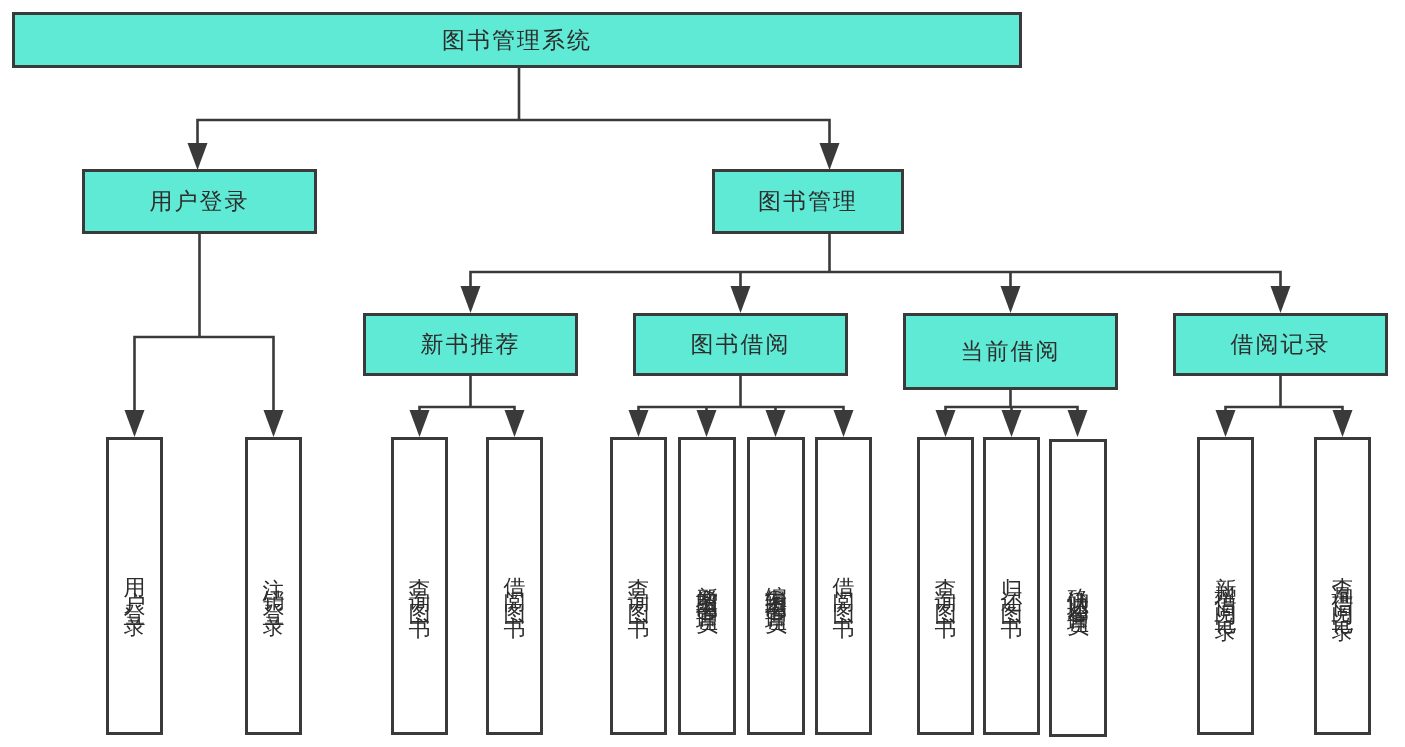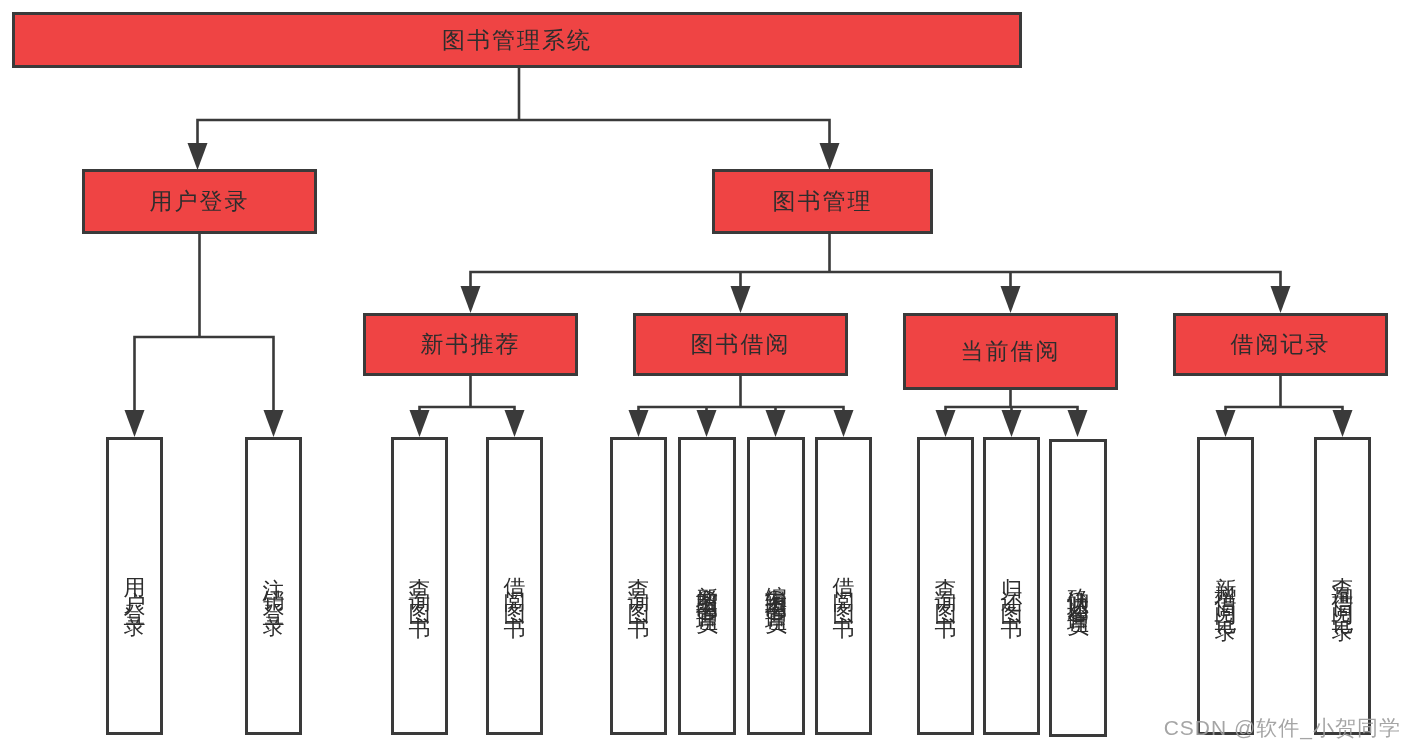--- a/index.html
+++ b/index.html
@@ -17,21 +17,21 @@
     overflow: hidden;
   }
   #wires {
     position: absolute;
     left: 0; top: 0;
     width: 1405px; height: 747px;
   }
   .box {
     position: absolute;
     box-sizing: border-box;
-    background: #ef4444;
+    background: #5eead4;
     border: 3px solid #3a3a3a;
     display: flex;
     align-items: center;
     justify-content: center;
     font-size: 23px;
     letter-spacing: 2px;
     color: #2d2d2d;
     white-space: nowrap;
     text-align: right;
   }
@@ -102,21 +102,21 @@
     </g>
   </svg>
 
   <div class="box" style="left:12px; top:12px; width:1010px; height:56px;">
     <span>图书管理系统</span>
   </div>
 
   <div class="box" style="left:82px; top:169px; width:235px; height:65px;">
     <span>用户登录</span>
   </div>
-  <div class="box" style="left:712px; top:169px; width:221px; height:65px;">
+  <div class="box" style="left:712px; top:169px; width:192px; height:65px;">
     <span>图书管理</span>
   </div>
 
   <div class="box" style="left:363px; top:313px; width:215px; height:63px;">
     <span>新书推荐</span>
   </div>
   <div class="box" style="left:633px; top:313px; width:215px; height:63px;">
     <span>图书借阅</span>
   </div>
   <div class="box" style="left:903px; top:313px; width:215px; height:77px;">
@@ -163,15 +163,14 @@
     <span class="vtext vl">确认归还（管理员）</span>
   </div>
 
   <div class="leaf" style="left:1197px; top:437px; width:57px; height:298px;">
     <span class="vtext vm">新增借阅记录</span>
   </div>
   <div class="leaf" style="left:1314px; top:437px; width:57px; height:298px;">
     <span class="vtext vm">查询借阅记录</span>
   </div>
 
-  <div id="watermark">CSDN @软件_小贺同学</div>
 
 </div>
 
 </body></html>

